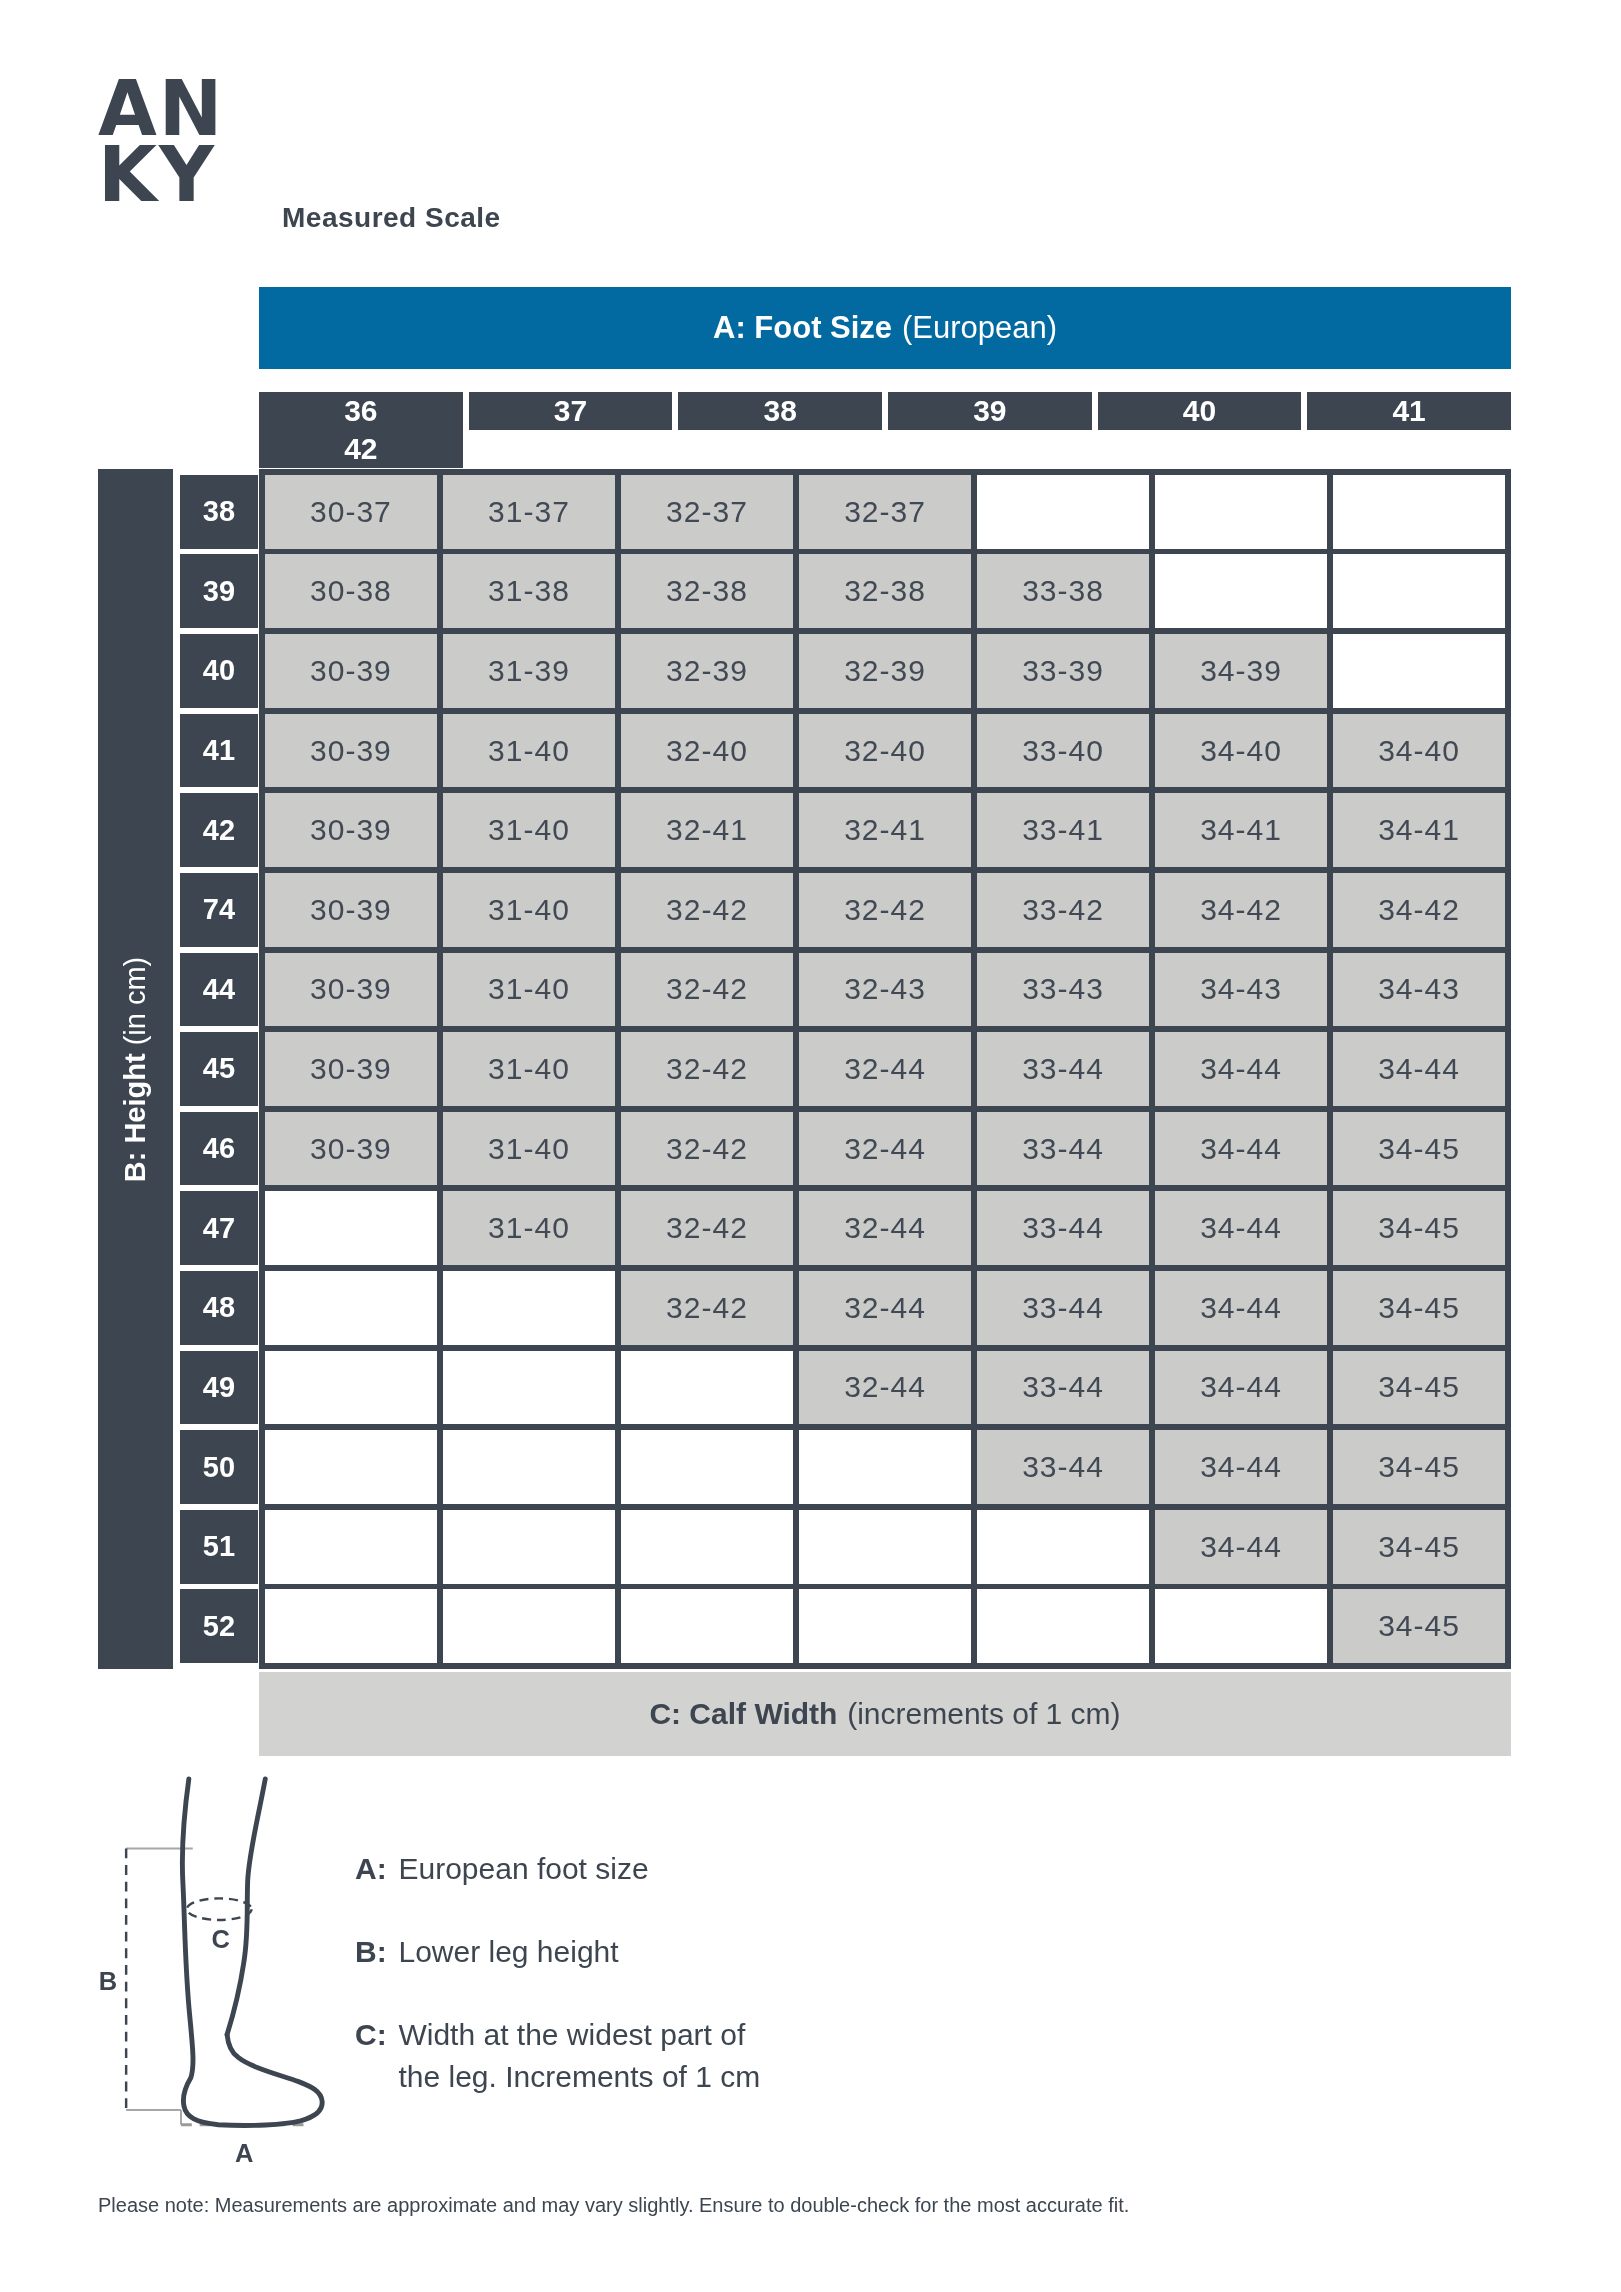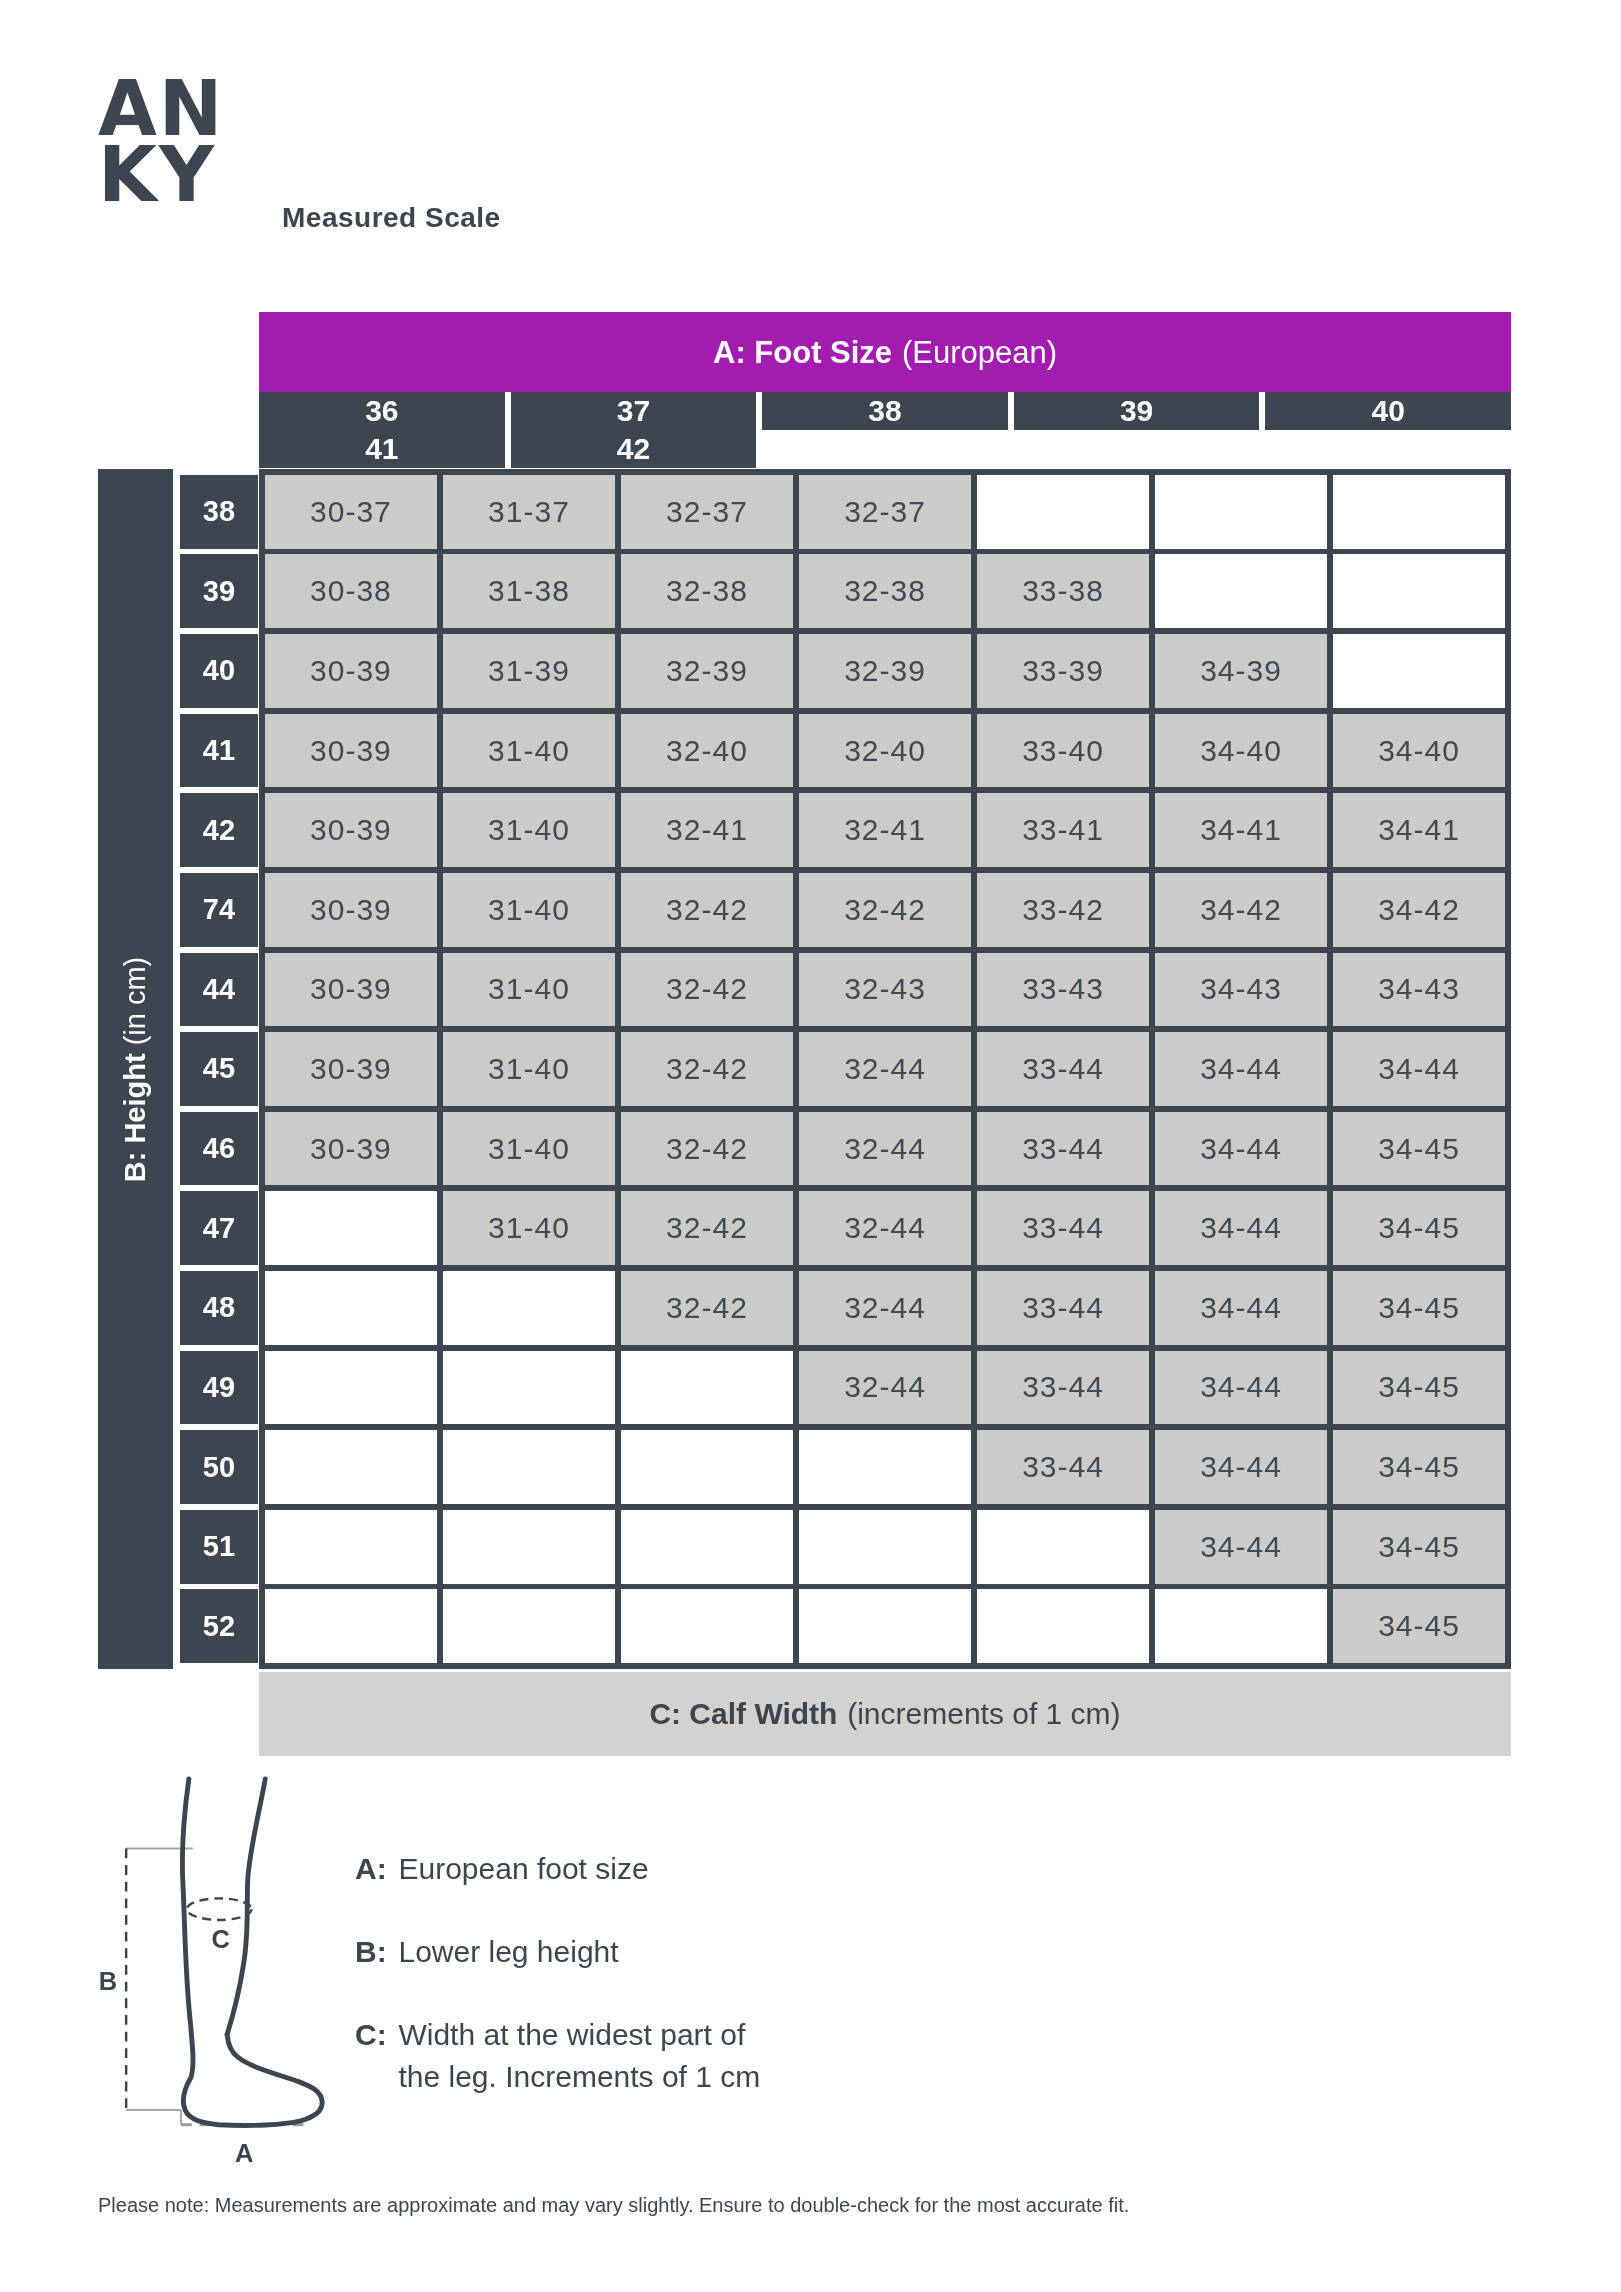--- a/index.html
+++ b/index.html
@@ -6,28 +6,28 @@
   body { background:#ffffff; font-family:"Liberation Sans", sans-serif; }
   .sheet { position:relative; width:1621px; height:2293px; background:#fff; overflow:hidden; color:#3d4650; }
 
   
   .logo { position:absolute; left:98px; top:76px; font-weight:800; font-size:76px;
           line-height:0.87; letter-spacing:2px; color:#3d4650; font-family:"DejaVu Sans", sans-serif; }
   .doc-title { position:absolute; left:282px; top:202px; font-size:28px; font-weight:bold;
                color:#3d4650; letter-spacing:0.5px; }
 
   
-  .banner { position:absolute; left:259px; top:312px; width:1252px; height:82px;
-            background:#a21caf; color:#fff; display:flex; align-items:center; justify-content:center;
+  .banner { position:absolute; left:259px; top:287px; width:1252px; height:82px;
+            background:#0369a1; color:#fff; display:flex; align-items:center; justify-content:center;
             font-size:31px; }
   .banner b, .bar-label b, .calf-bar b { font-weight:bold; }
   .banner span.norm, .norm { font-weight:normal; }
 
   .col-headers { position:absolute; left:259px; top:392px; width:1252px; height:76px;
-                 display:grid; grid-template-columns:repeat(5,1fr); column-gap:5.9px; background:#fff; }
+                 display:grid; grid-template-columns:repeat(6,1fr); column-gap:5.9px; background:#fff; }
   .col-h { background:#3d4650; color:#fff; font-weight:bold; font-size:30px;
            display:flex; align-items:center; justify-content:center; }
 
   .b-bar { position:absolute; left:98px; top:469px; width:75px; height:1200px; background:#3d4650;
            display:flex; align-items:center; justify-content:center; }
   .bar-label { color:#fff; font-size:29px; white-space:nowrap; transform:rotate(-90deg); }
 
   .row-headers { position:absolute; left:180px; top:469px; width:78px; height:1200px;
                  display:grid; grid-template-rows:repeat(15,1fr); row-gap:5.9px; padding:5.9px 0; }
   .row-h { background:#3d4650; color:#fff; font-weight:bold; font-size:29px;

